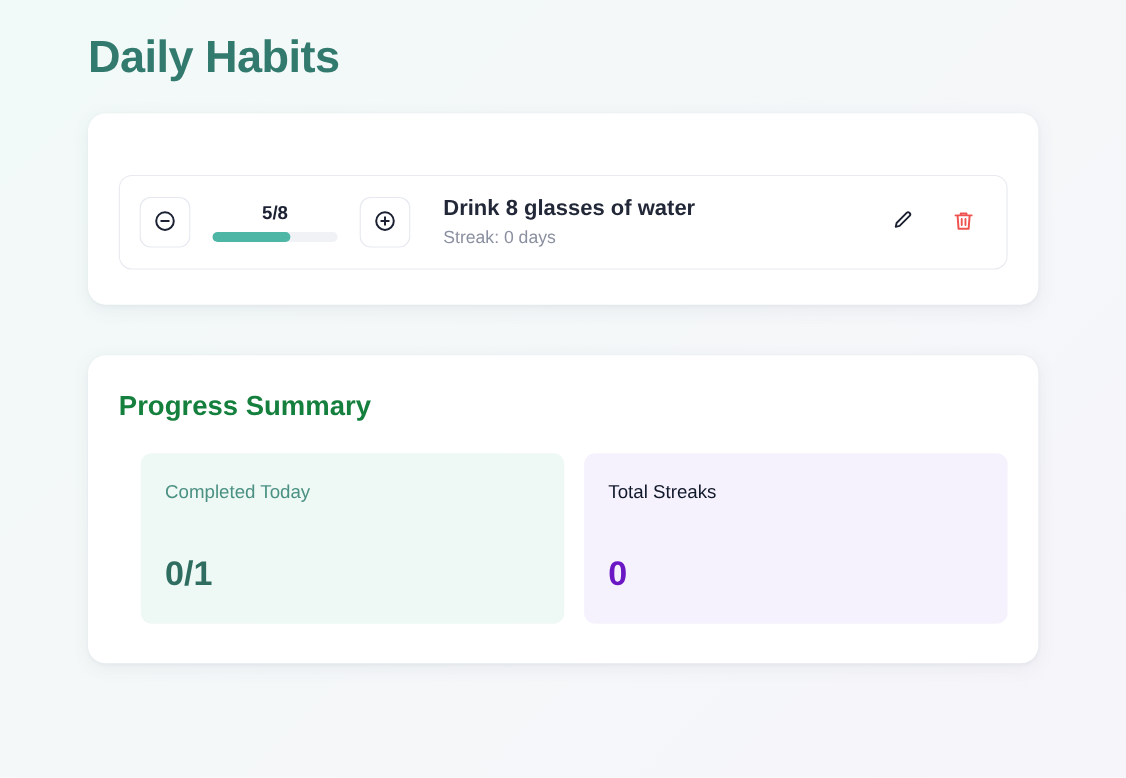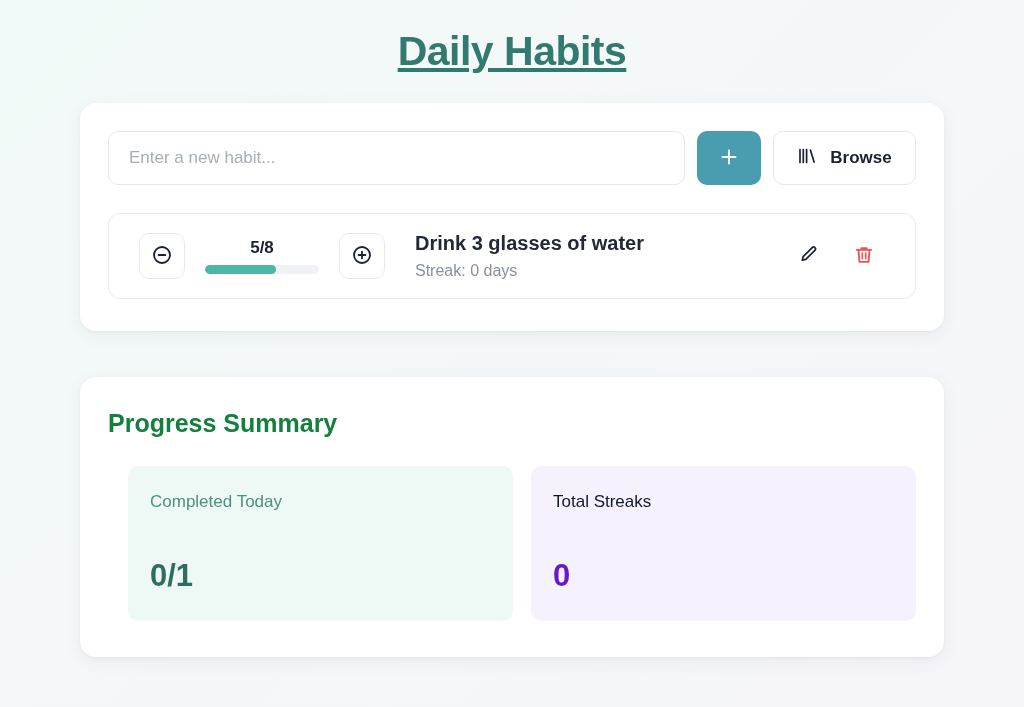--- a/index.html
+++ b/index.html
@@ -17,28 +17,27 @@
 
   .page {
     width: 1024px;
     height: 707px;
     padding: 0 80px;
     position: relative;
   }
 
   
   .page-title {
-    text-align: center;
+    text-align: left;
     font-size: 41px;
     font-weight: bold;
     color: #327a6e;
     letter-spacing: -0.5px;
     padding-top: 28px;
     padding-bottom: 28px;
-    text-decoration: underline;
   }
 
   
   .card {
     background: #ffffff;
     border-radius: 16px;
     box-shadow: 0 4px 16px rgba(80, 90, 120, 0.08), 0 1px 3px rgba(80,90,120,0.05);
   }
 
   .habits-card {
@@ -99,21 +98,21 @@
     font-family: "Liberation Sans", sans-serif;
   }
 
   .library-icon { display: block; }
 
   
   .habit-item {
     margin-top: 28px;
     border: 1px solid #e8eaf0;
     border-radius: 12px;
-    padding: 18px 30px;
+    padding: 18px 18px;
     display: flex;
     align-items: center;
     gap: 18px;
   }
 
   .stepper-btn {
     width: 46px;
     height: 46px;
     border: 1px solid #e6e9f0;
     border-radius: 10px;
@@ -251,43 +250,20 @@
 </style>
 </head>
 <body>
 
 <div class="page">
 
   <h1 class="page-title">Daily Habits</h1>
 
   <div class="card habits-card">
 
-    <div class="add-row">
-      <input class="habit-input" type="text" placeholder="Enter a new habit..." style="">
-
-      <button class="add-btn">
-        <span>
-          <svg width="20" height="20" viewBox="0 0 20 20" fill="none">
-            <path d="M10 3.5V16.5M3.5 10H16.5" stroke="#ffffff" stroke-width="2" stroke-linecap="round"></path>
-          </svg>
-        </span>
-      </button>
-
-      <button class="browse-btn">
-        <span class="library-icon">
-          <svg width="20" height="20" viewBox="0 0 20 20" fill="none">
-            <path d="M3 3.6V16.4" stroke="#1b2132" stroke-width="1.7" stroke-linecap="round"></path>
-            <path d="M6.3 3.6V16.4" stroke="#1b2132" stroke-width="1.7" stroke-linecap="round"></path>
-            <path d="M9.6 3.6V16.4" stroke="#1b2132" stroke-width="1.7" stroke-linecap="round"></path>
-            <path d="M13.4 4.0L17.1 16.0" stroke="#1b2132" stroke-width="1.7" stroke-linecap="round"></path>
-          </svg>
-        </span>
-        <span>Browse</span>
-      </button>
-    </div>
 
     <div class="habit-item">
 
       <button class="stepper-btn">
         <span>
           <svg width="22" height="22" viewBox="0 0 22 22" fill="none">
             <circle cx="11" cy="11" r="8" stroke="#1b2132" stroke-width="1.8"></circle>
             <path d="M7.6 11H14.4" stroke="#1b2132" stroke-width="1.8" stroke-linecap="round"></path>
           </svg>
         </span>
@@ -303,21 +279,21 @@
       <button class="stepper-btn">
         <span>
           <svg width="22" height="22" viewBox="0 0 22 22" fill="none">
             <circle cx="11" cy="11" r="8" stroke="#1b2132" stroke-width="1.8"></circle>
             <path d="M7.6 11H14.4M11 7.6V14.4" stroke="#1b2132" stroke-width="1.8" stroke-linecap="round"></path>
           </svg>
         </span>
       </button>
 
       <div class="habit-info">
-        <div class="habit-name">Drink 3 glasses of water</div>
+        <div class="habit-name">Drink 8 glasses of water</div>
         <div class="habit-meta">
           <span class="habit-streak">Streak: 0 days</span>
         </div>
       </div>
 
       <div class="habit-actions">
         <button class="icon-btn">
           <span>
             <svg width="22" height="22" viewBox="0 0 22 22" fill="none">
               <path d="M15.2 3.6a1.9 1.9 0 0 1 2.7 2.7l-9.1 9.1-3.5.8.8-3.5 9.1-9.1z" stroke="#1b2132" stroke-width="1.7" stroke-linejoin="round"></path>

